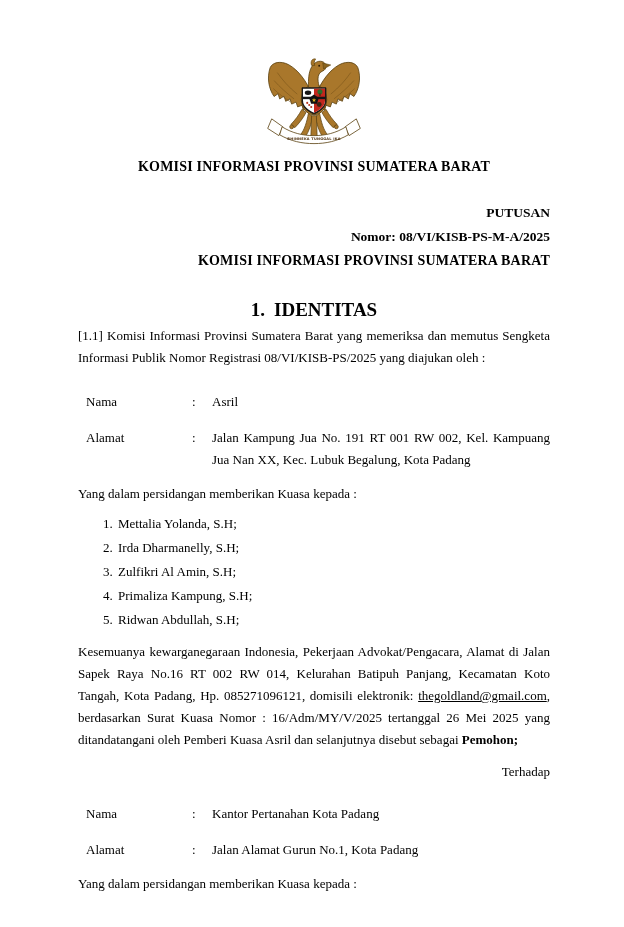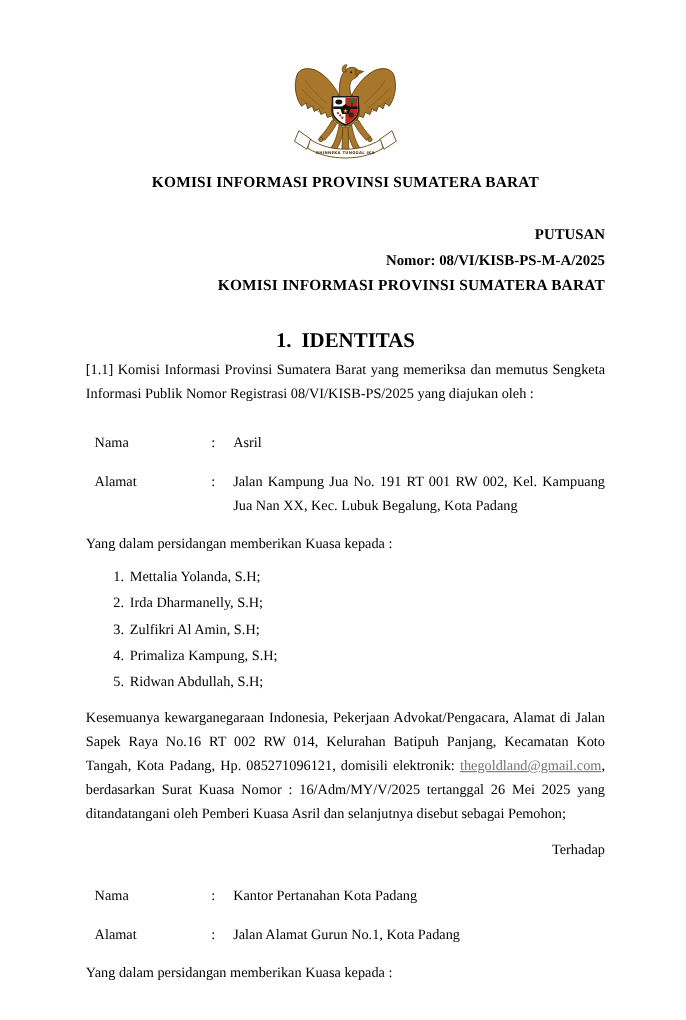--- a/index.html
+++ b/index.html
@@ -48,22 +48,22 @@
   .id-row { display: flex; margin-bottom: 14px; }
   .id-row:last-child { margin-bottom: 0; }
   .id-label { width: 114px; padding-left: 8px; flex: 0 0 auto; }
   .id-colon { width: 20px; flex: 0 0 auto; }
   .id-value { flex: 1 1 auto; text-align: justify; }
   .kuasa-intro { margin-top: 12px; }
   .kuasa-list { margin-top: 8px; }
   .kuasa-item { display: flex; padding-left: 25px; margin-bottom: 2px; }
   .kuasa-num { width: 15px; flex: 0 0 auto; }
   .para-kesemuanya { margin-top: 10px; }
-  .email-link { color: #737373; text-decoration: underline; }
-  .party-bold { font-weight: normal; }
+  .email-link { color: #000000; text-decoration: underline; }
+  .party-bold { font-weight: bold; }
   .terhadap { margin-top: 10px; text-align: right; }
   .id-table-2 { margin-top: 20px; }
   .kuasa-intro-2 { margin-top: 12px; }
 </style>
 </head>
 <body>
 
 <div class="page">
 
   <div class="emblem-wrap">

